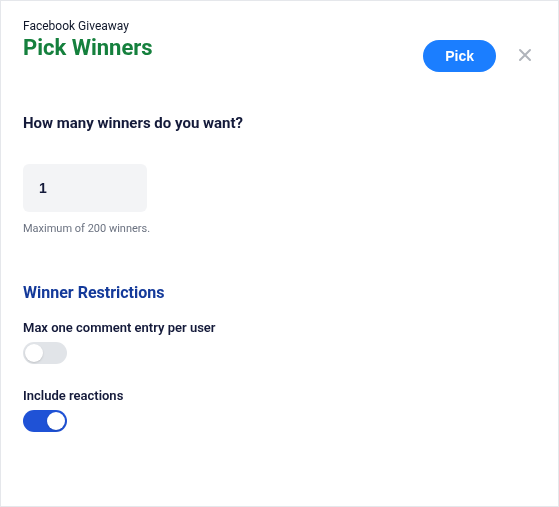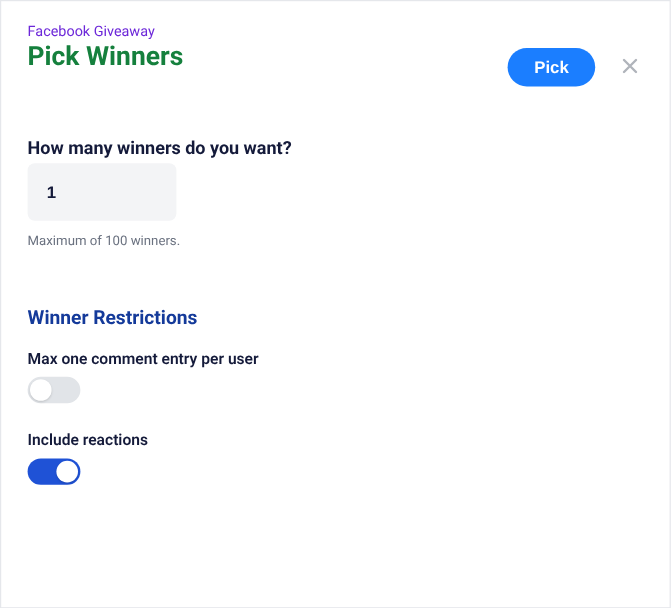--- a/index.html
+++ b/index.html
@@ -20,21 +20,21 @@
       display: flex;
       justify-content: space-between;
       align-items: flex-start;
     }
     .header-left {
       display: flex;
       flex-direction: column;
     }
     .subtitle {
       font-size: 12px;
-      color: #6d28d9;
+      color: #0f172a;
       margin-bottom: 2px;
     }
     .title {
       font-size: 22px;
       font-weight: 700;
       color: #15803d;
     }
     .header-right {
       display: flex;
       align-items: center;
@@ -60,21 +60,21 @@
       line-height: 1;
       padding: 4px;
     }
     .section-q {
       margin-top: 42px;
     }
     .question {
       font-size: 15px;
       font-weight: 700;
       color: #141a3a;
-      margin-bottom: 4px;
+      margin-bottom: 32px;
     }
     .num-input {
       width: 124px;
       height: 48px;
       background: #f3f4f6;
       border: none;
       border-radius: 6px;
       padding: 0 16px;
       font-size: 14px;
       font-weight: 600;
@@ -151,21 +151,21 @@
             <path d="M2 2 L12 12 M12 2 L2 12" stroke="currentColor" stroke-width="2" stroke-linecap="round" fill="none"></path>
           </svg>
       </span>
     </button>
   </div>
 </div>
 
 <div class="section-q">
   <div class="question">How many winners do you want?</div>
   <input class="num-input" type="text" value="1" style="">
-  <div class="helper">Maximum of 100 winners.</div>
+  <div class="helper">Maximum of 200 winners.</div>
 </div>
 
 <div class="restrictions">
   <div class="restrictions-title">Winner Restrictions</div>
 
 
   <div class="toggle-row">
     <span class="toggle-label">Max one comment entry per user</span>
     <div class="toggle off">
       <div class="toggle-knob"></div>

